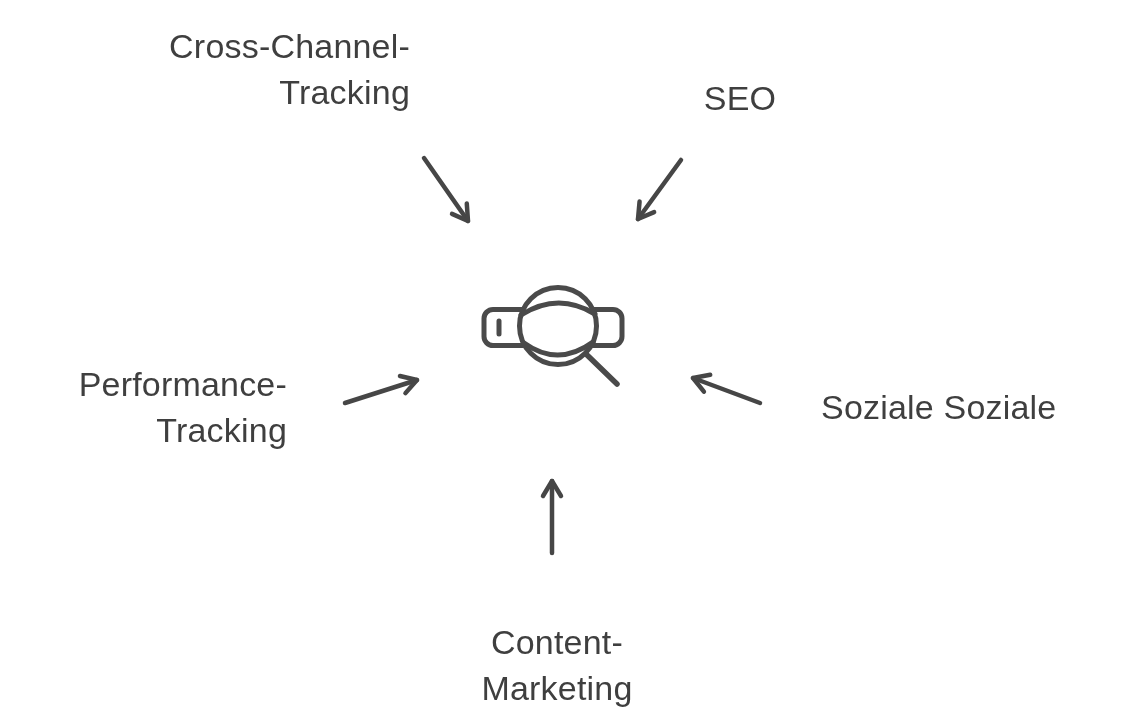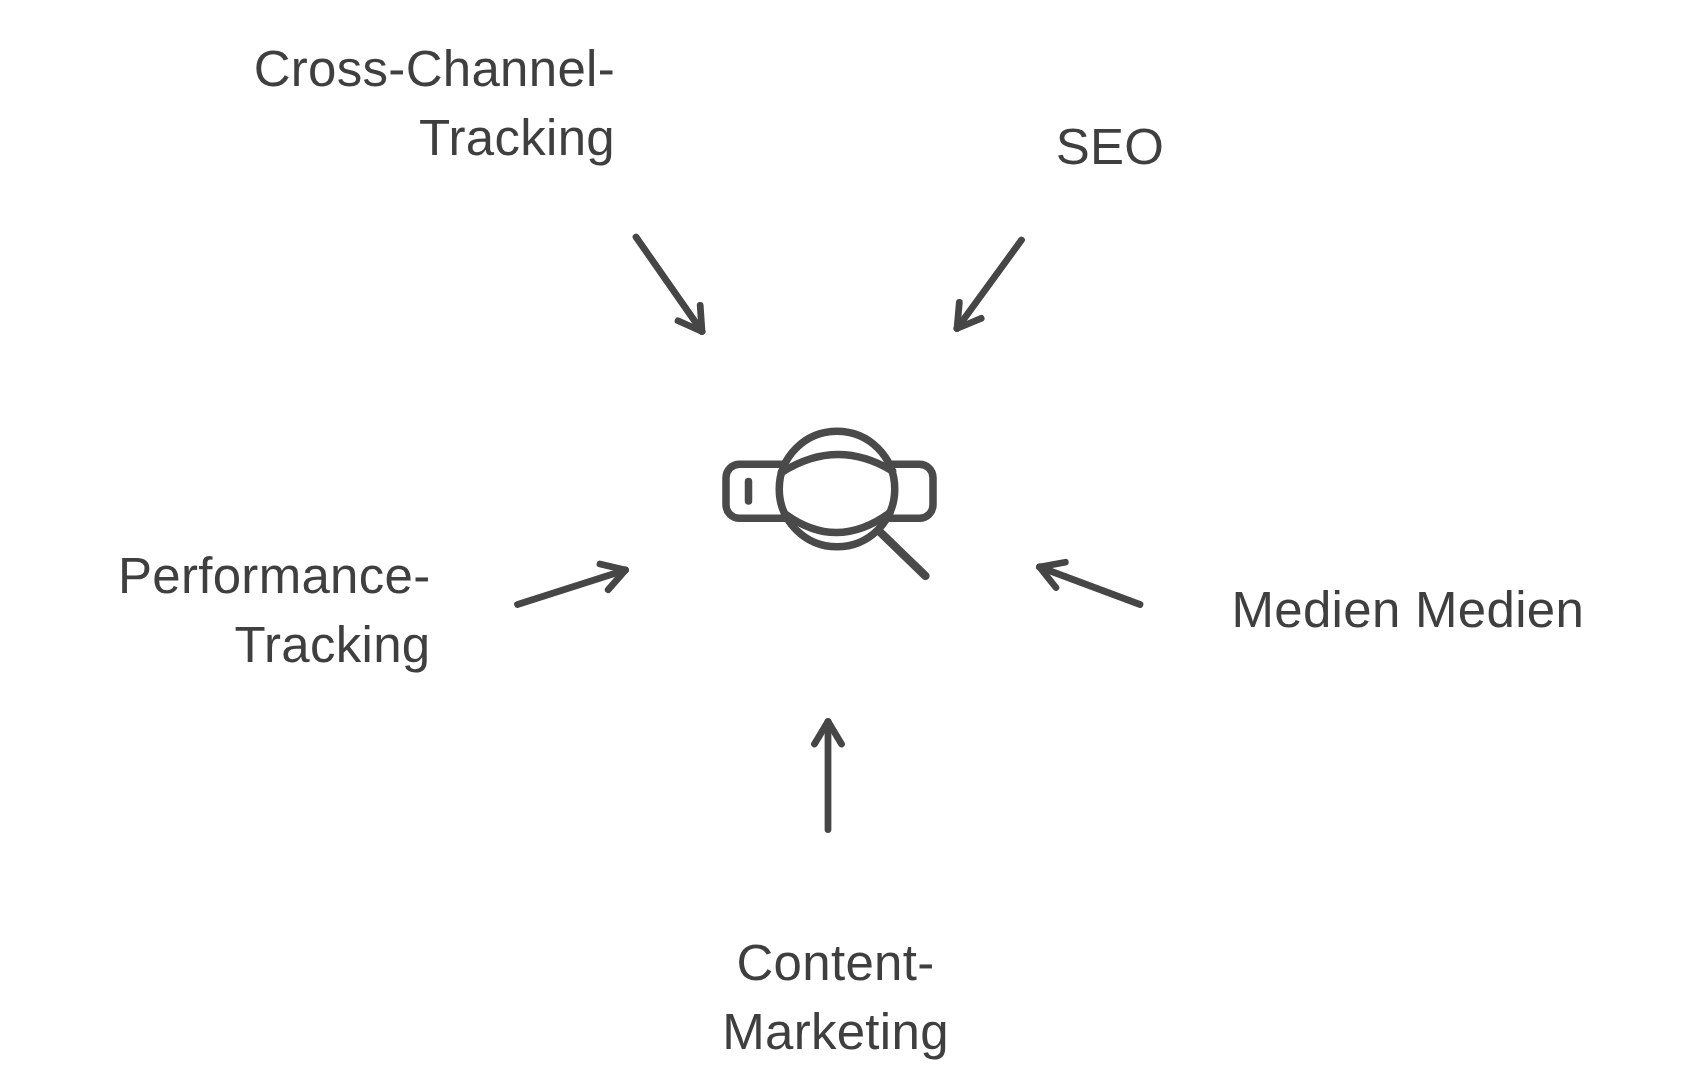--- a/index.html
+++ b/index.html
@@ -73,18 +73,18 @@
   </svg>
 
   <div class="label label-cross align-right">Cross-Channel-
 Tracking</div>
 
   <div class="label label-seo align-center">SEO</div>
 
   <div class="label label-perf align-right">Performance-
 Tracking</div>
 
-  <div class="label label-social">Medien Medien</div>
+  <div class="label label-social">Soziale Soziale</div>
 
   <div class="label label-content align-center">Content-
 Marketing</div>
 
 </div>
 
 </body></html>

